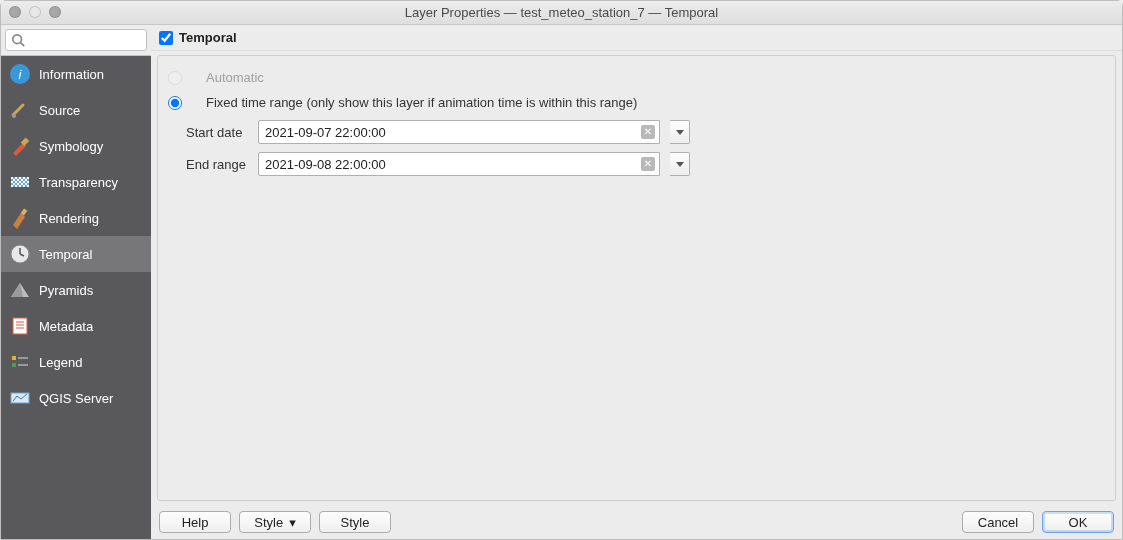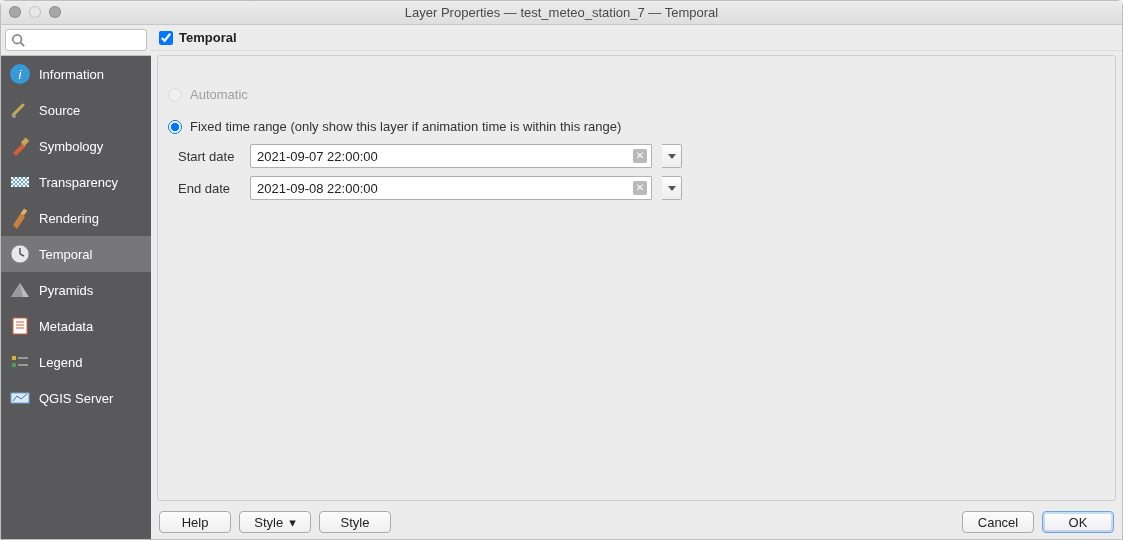--- a/index.html
+++ b/index.html
@@ -19,25 +19,25 @@
   .side-items{display:flex; flex-direction:column;}
   .side-item{display:flex; align-items:center; gap:8px; height:36px; padding:0 8px; color:#fff; cursor:pointer;}
   .side-item.active{background:#77777a;}
   .side-item .icon{width:22px;height:22px;display:flex;align-items:center;justify-content:center;}
   .side-item span.label{color:#fff;font-size:13px;}
   .main{flex:1; display:flex; flex-direction:column; background:#ececec; min-width:0;}
   .panel-title{height:26px; display:flex; align-items:center; gap:6px; padding:0 8px; background:#ececec; border-bottom:1px solid #dcdcdc;}
   .panel-title input[type=checkbox]{width:14px;height:14px;}
   .panel-title .lbl{font-weight:bold; color:#222;}
   .panel-body{flex:1; margin:4px 6px 4px 6px; border:1px solid #cfcfcf; border-radius:3px; background:#ececec; padding:14px 10px; overflow:auto;}
-  .radio-row{display:flex;align-items:center;gap:8px;margin-bottom:10px;color:#333;margin-top:17px;}
+  .radio-row{display:flex;align-items:center;gap:24px;margin-bottom:10px;color:#333;}
   .radio-row.disabled{color:#9f9f9f;}
   .radio-row input[type=radio]{width:14px;height:14px;}
   .radio-row.disabled input[type=radio]{opacity:.5;}
-  .field-row{display:flex;align-items:center;gap:8px;margin:4px 0 8px 10px;}
+  .field-row{display:flex;align-items:center;gap:8px;margin:4px 0 8px 18px;}
   .field-label{width:64px;text-align:left;color:#333;}
   .date-input-wrap{display:flex;align-items:stretch;}
   .date-input{width:402px;height:24px;border:1px solid #b0b0b0;border-radius:2px 0 0 2px;background:#fff;padding:2px 5px 2px 6px;font-size:13px;color:#222;}
   .clear-btn{position:relative;margin-left:-22px;width:20px;display:flex;align-items:center;justify-content:center;pointer-events:auto;}
   .spin-btn{width:20px;height:24px;border:1px solid #b0b0b0;border-left:none;border-radius:0 2px 2px 0;background:linear-gradient(#fdfdfd,#ededed);margin-left:4px;display:flex;align-items:center;justify-content:center;}
   .spin-btn svg{width:10px;height:10px;}
   .footer{height:34px;display:flex;align-items:center;padding:0 8px;}
   .btn{height:22px;min-width:72px;padding:4px 12px;border:1px solid #acacac;border-radius:4px;background:linear-gradient(#fdfdfd,#efefef);color:#222;font-size:13px;display:flex;align-items:center;justify-content:center;cursor:pointer;}
   .btn + .btn{margin-left:8px;}
   .btn.default{border:1px solid #6ea2e6;box-shadow:0 0 0 2px rgba(110,162,230,.35) inset;}
@@ -198,21 +198,21 @@
               </div>
           </div>
           <div class="spin-btn">
             <svg viewBox="0 0 10 10">
                 <polygon points="1,3 9,3 5,8" fill="#555"></polygon>
               </svg>
           </div>
         </div>
 
         <div class="field-row">
-          <div class="field-label">End date</div>
+          <div class="field-label">End range</div>
           <div class="date-input-wrap">
             <input class="date-input" value="2021-09-08 22:00:00" style="">
             <div class="clear-btn">
                 <div class="clear-x">✕</div>
               </div>
           </div>
           <div class="spin-btn">
             <svg viewBox="0 0 10 10">
                 <polygon points="1,3 9,3 5,8" fill="#555"></polygon>
               </svg>

